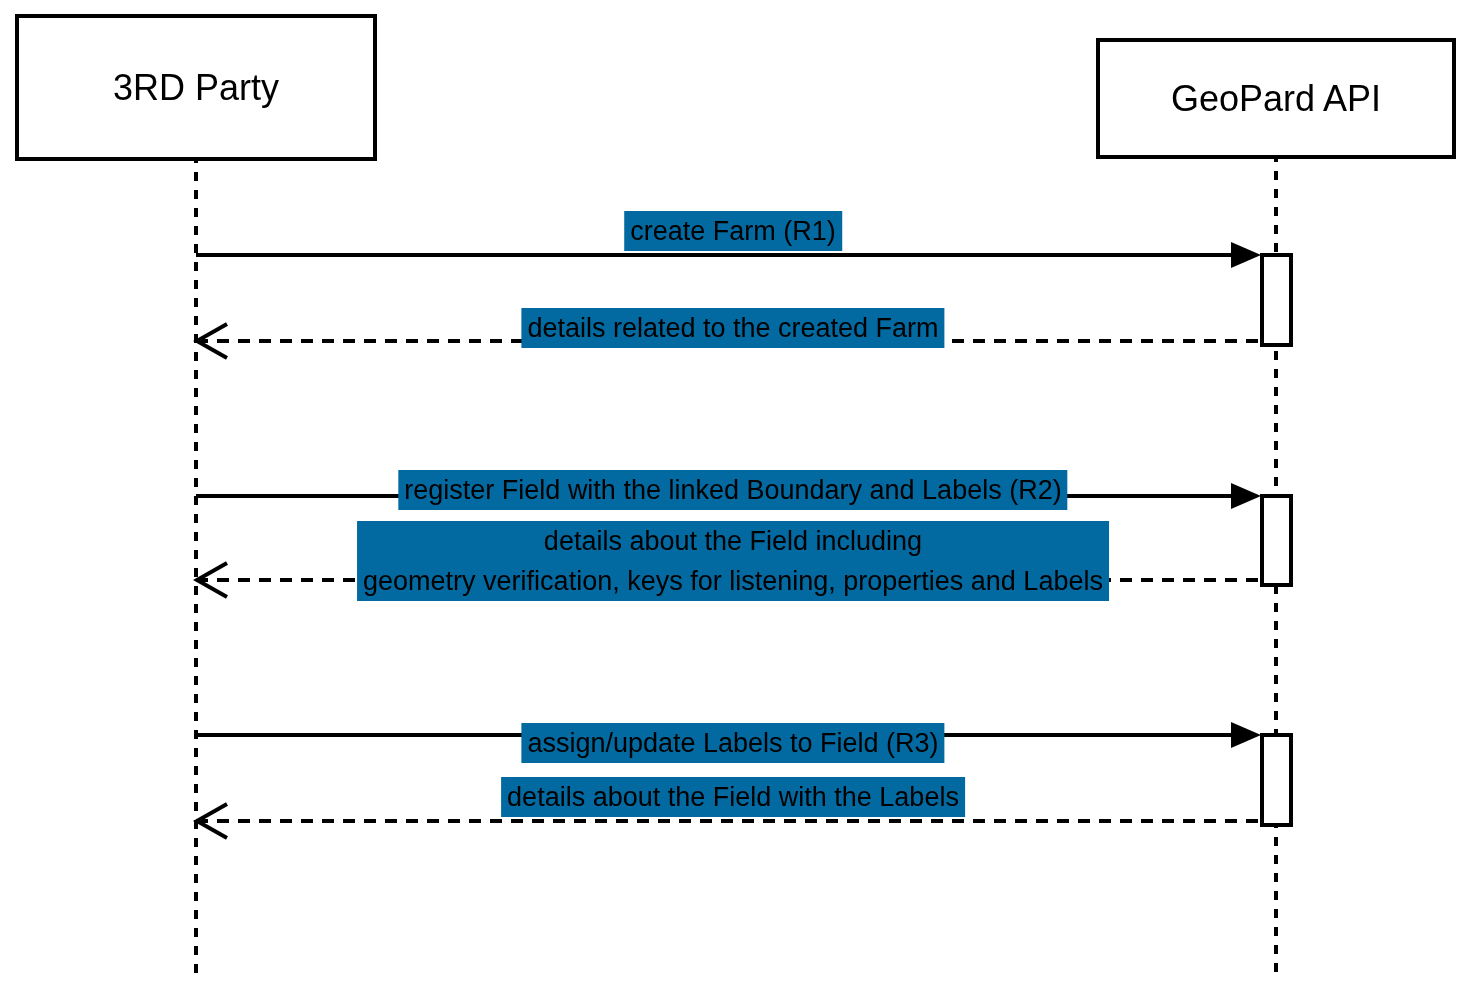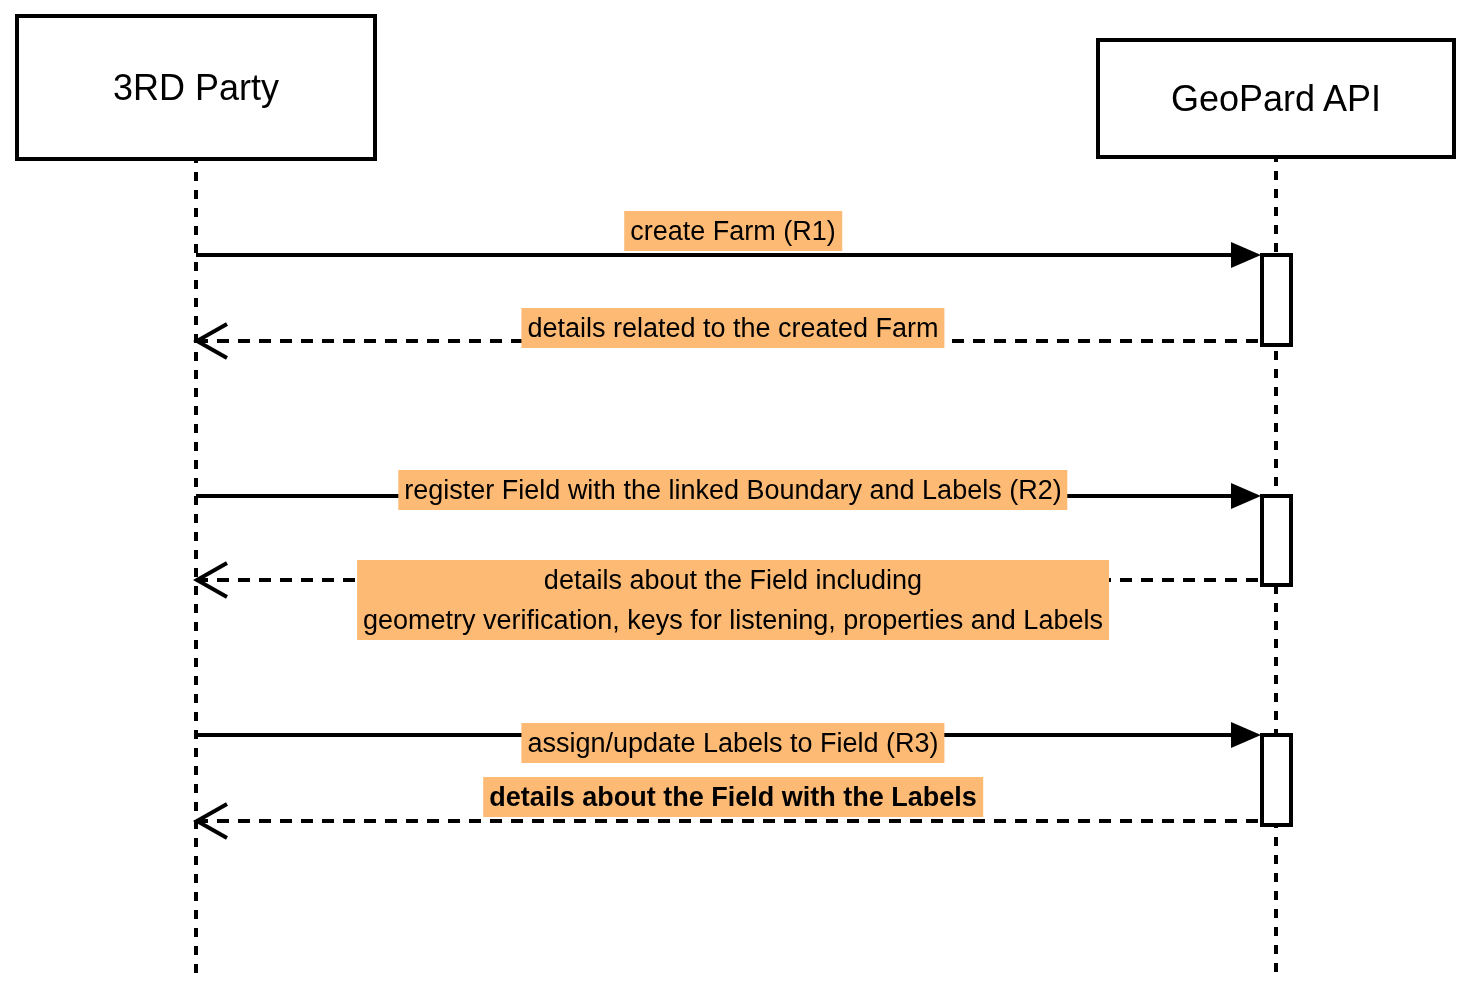--- a/index.html
+++ b/index.html
@@ -108,34 +108,34 @@
   }
   #ah-m2 { top: 321px; }
   #ah-m4 { top: 560px; }
   #ah-m6 { top: 801px; }
 
   
   .msg-label {
     position: absolute;
     left: 733px;
     transform: translateX(-50%);
-    background: #fdba74;
+    background: #0369a1;
     font-size: 27px;
     line-height: 40px;
     white-space: nowrap;
     text-align: center;
     z-index: 4;
     padding: 0 6px;
   }
   #lbl-m1 { top: 211px; }
   #lbl-m2 { top: 308px; }
   #lbl-m3 { top: 470px; }
-  #lbl-m4 { top: 560px; }
+  #lbl-m4 { top: 521px; }
   #lbl-m5 { top: 691px; margin-top: 32px; }
-  #lbl-m6 { top: 777px; font-weight: bold; }
+  #lbl-m6 { top: 777px; }
 </style>
 </head>
 <body>
 
 <div class="stage">
 
   <div class="actor" id="actor-left">
     <div><span>3RD Party</span><br></div>
   </div>
   <div class="actor" id="actor-right">

